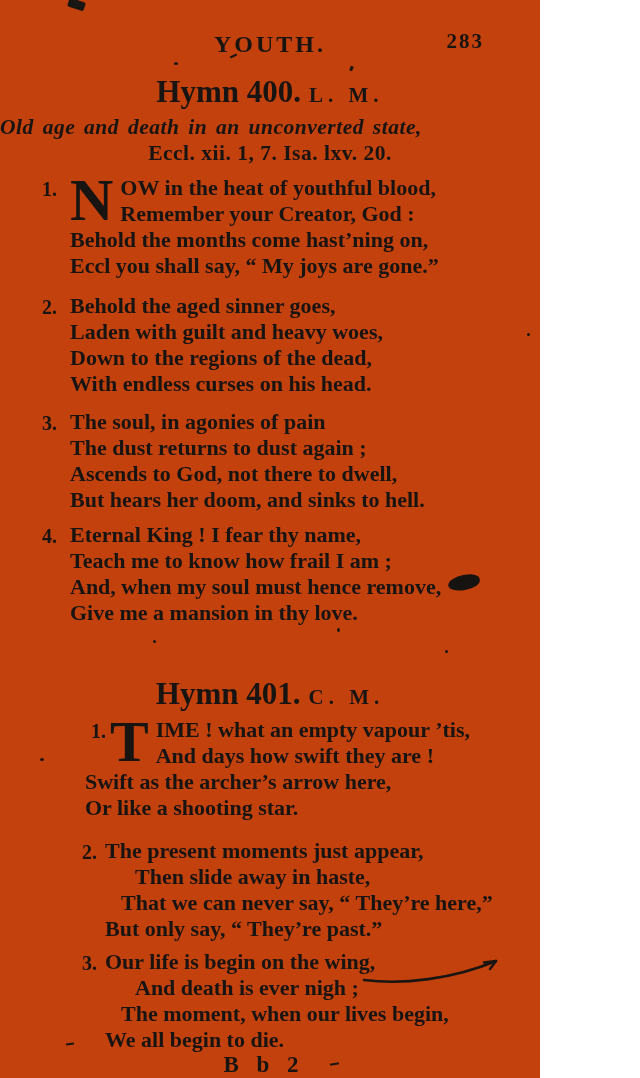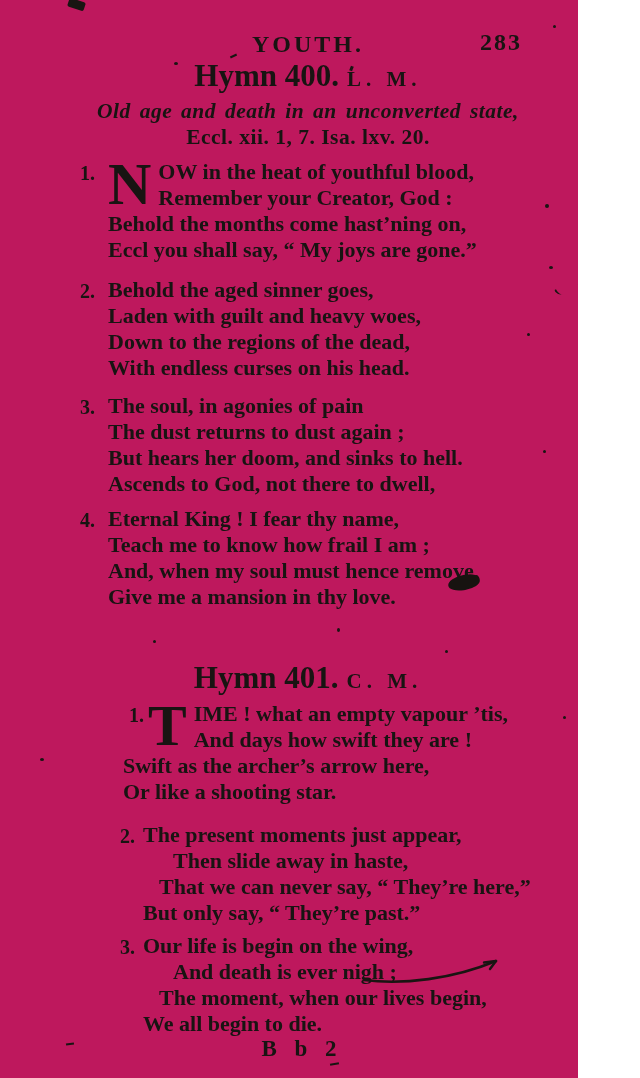--- a/index.html
+++ b/index.html
@@ -7,62 +7,61 @@
   body {
     width: 640px; height: 1078px;
     background: #ffffff;
     font-family: "Liberation Serif", serif;
     color: #181412;
     -webkit-font-smoothing: antialiased;
   }
   .page {
     position: relative;
     width: 540px; height: 1078px;
-    background: #be185d;
+    background: #c2410c;
     overflow: hidden;
     font-weight: 700;
-    padding-left: 38px;
   }
 
   
   .running-head {
     position: relative;
     padding-top: 31px;
     height: 27px;
     text-align: center;
   }
   .head-title {
     font-size: 24px;
     letter-spacing: 3px;
   }
   .page-num {
     position: absolute;
     top: 29px; right: 56px;
-    font-size: 24px;
+    font-size: 21px;
     letter-spacing: 2px;
     filter: blur(0.4px);
   }
 
   
   .hymn-title {
     margin: 0;
     text-align: center;
     font-size: 31px;
     font-weight: 700;
   }
-  .hymn-title.first { }
+  .hymn-title.first { margin-top: 16px; }
   .hymn-title.second { margin-top: 50px; }
   .meter {
     font-size: 21px;
     letter-spacing: 5px;
     margin-left: 8px;
   }
   .subtitle {
     margin: 5px 0 0 0;
-    text-align: center;
+    text-align: left;
     font-style: italic;
     font-size: 21.5px;
     letter-spacing: 0.5px;
     word-spacing: 3px;
   }
   .scripture {
     margin: 1px 0 0 0;
     text-align: center;
     font-size: 21.5px;
     letter-spacing: 0.5px;
@@ -162,22 +161,22 @@
       <div class="vline">Behold the aged sinner goes,</div>
       <div class="vline">Laden with guilt and heavy woes,</div>
       <div class="vline">Down to the regions of the dead,</div>
       <div class="vline">With endless curses on his head.</div>
     </div>
 
     <div class="verse v-lm mt-v3">
       <span class="vnum">3.</span>
       <div class="vline">The soul, in agonies of pain</div>
       <div class="vline">The dust returns to dust again ;</div>
+      <div class="vline">Ascends to God, not there to dwell,</div>
       <div class="vline">But hears her doom, and sinks to hell.</div>
-      <div class="vline">Ascends to God, not there to dwell,</div>
     </div>
 
     <div class="verse v-lm mt-v4">
       <span class="vnum">4.</span>
       <div class="vline">Eternal King ! I fear thy name,</div>
       <div class="vline">Teach me to know how frail I am ;</div>
       <div class="vline">And, when my soul must hence remove,</div>
       <div class="vline">Give me a mansion in thy love.</div>
     </div>
   </section>

